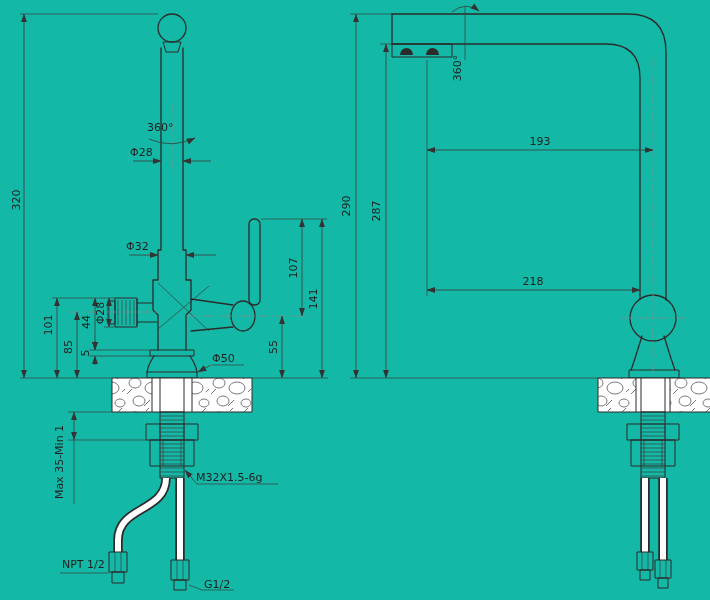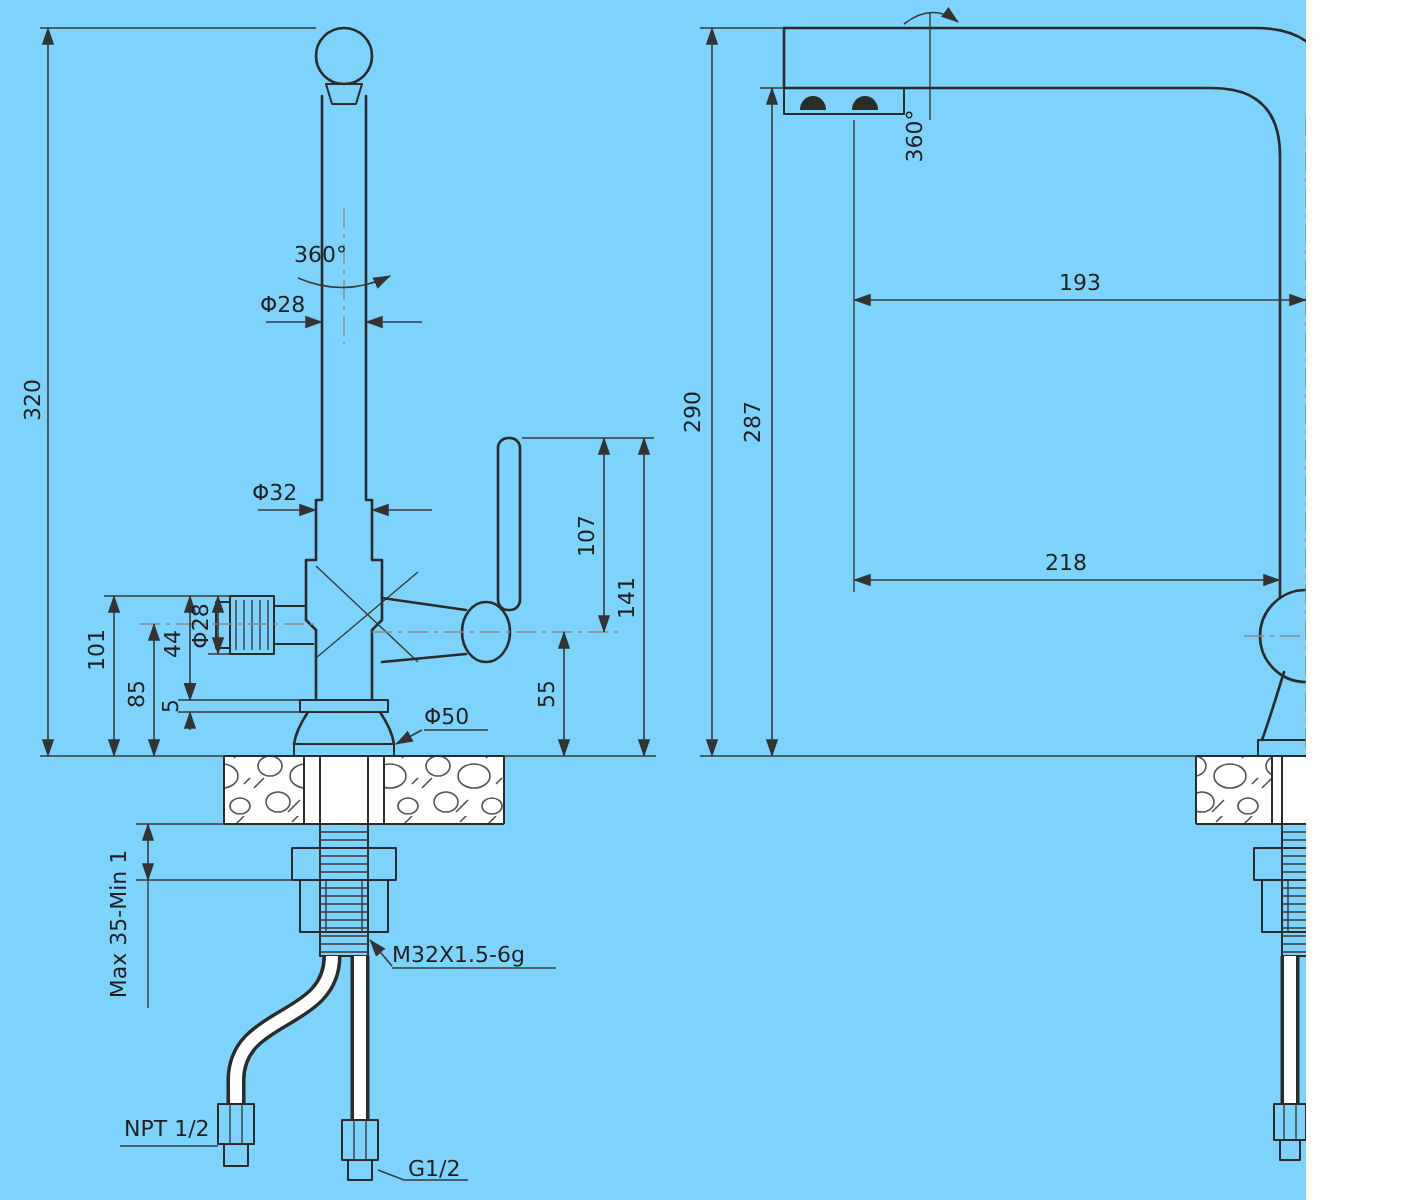--- a/index.html
+++ b/index.html
@@ -1,16 +1,16 @@
 <!DOCTYPE html>
 <html><head>
 <meta charset="utf-8">
 <style>
   html,body{margin:0;padding:0;background:#fff;}
-  .canvas{position:relative;width:653px;height:600px;background:#7dd3fc;overflow:hidden;}
+  .canvas{position:relative;width:710px;height:600px;background:#14b8a6;overflow:hidden;}
   svg{display:block;}
   svg text{font-family:"DejaVu Sans","Liberation Sans",sans-serif;font-size:11px;fill:#1f1f1f;}
   .ol{fill:none;stroke:#2b2b2b;stroke-width:1.3;stroke-linejoin:round;stroke-linecap:round;}
   .ol2{fill:none;stroke:#2b2b2b;stroke-width:1;stroke-linejoin:round;}
   .thin{fill:none;stroke:#3a3a3a;stroke-width:0.7;}
   .dim{fill:none;stroke:#3a3a3a;stroke-width:0.8;}
   .cl{fill:none;stroke:#8a8a8a;stroke-width:0.7;stroke-dasharray:10 3 2 3;}
   .hoseOuter{fill:none;stroke:#2b2b2b;stroke-width:9.5;}
   .hoseInner{fill:none;stroke:#ffffff;stroke-width:6;}
   .dark{fill:#2b2b2b;stroke:none;}

